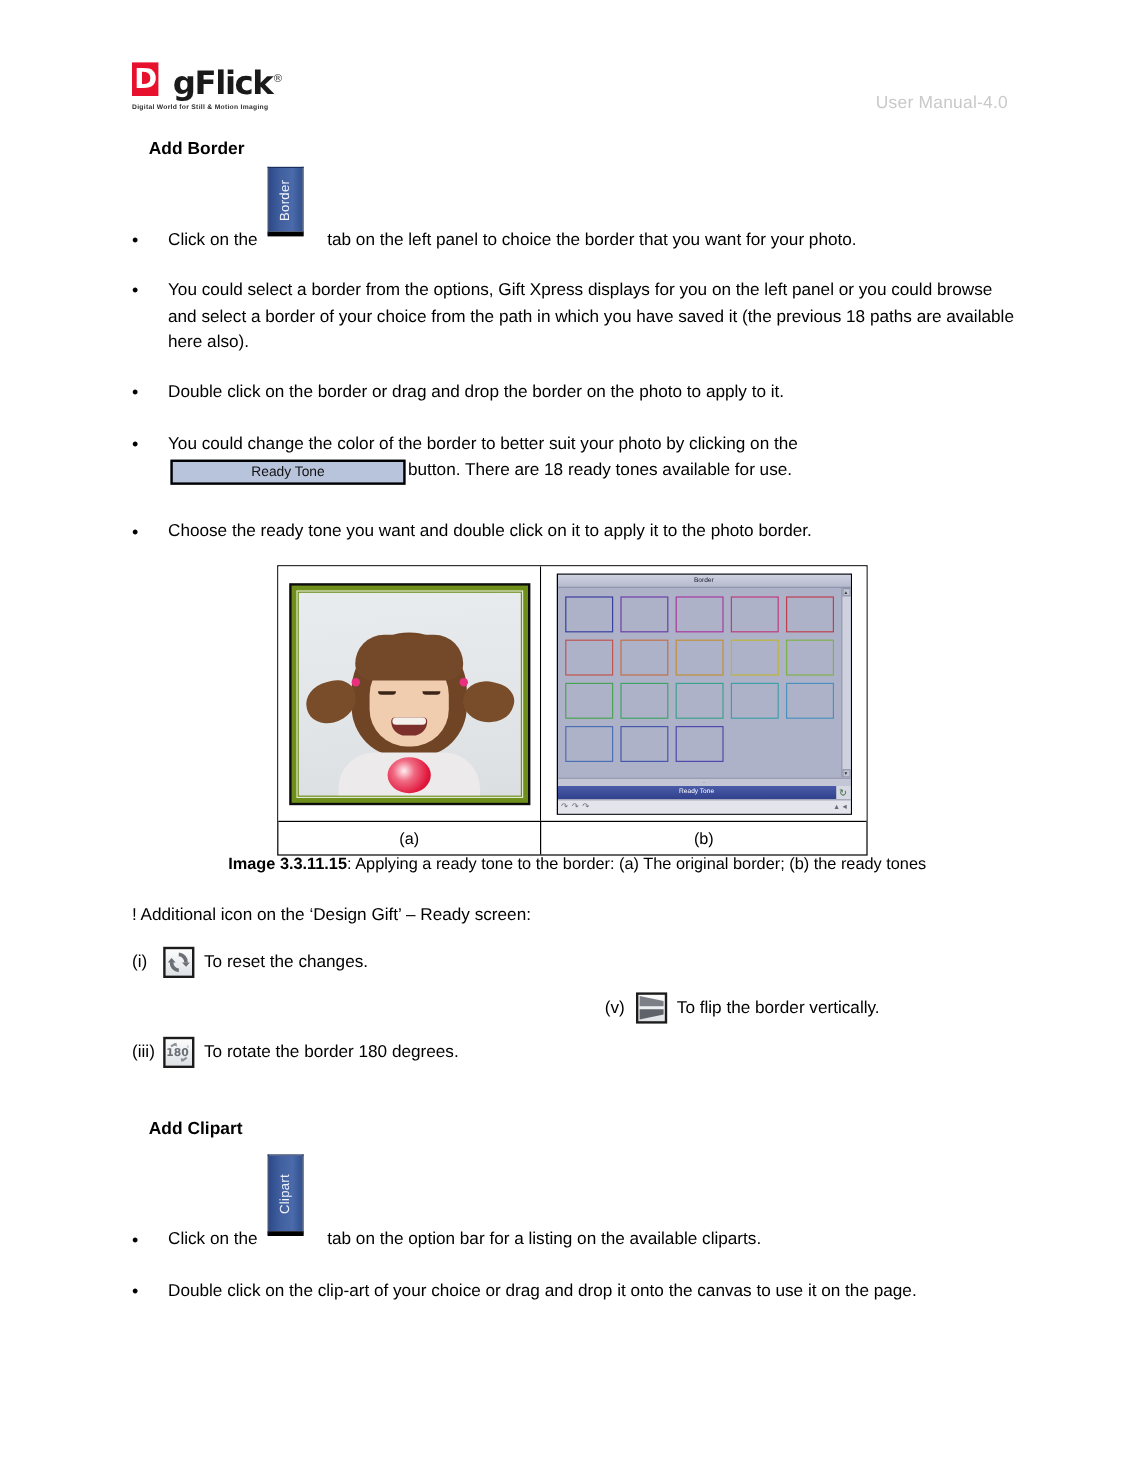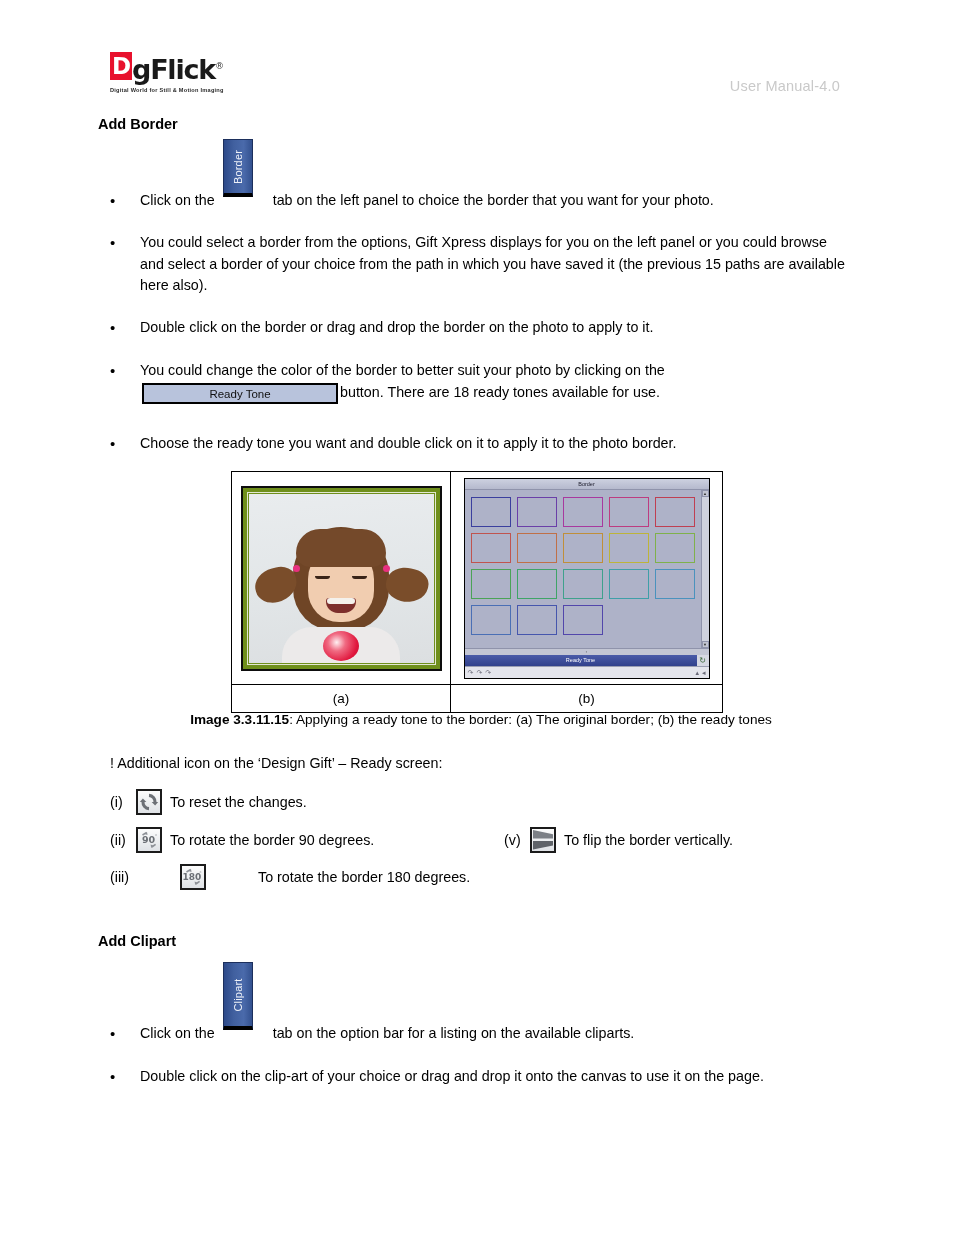--- a/index.html
+++ b/index.html
@@ -38,21 +38,21 @@
     text-align: center;
     letter-spacing: -1px;
   }
   .logo-rest {
     font-family: "DejaVu Sans", sans-serif;
     font-weight: bold;
     font-size: 27px;
     line-height: 28px;
     color: #1a1a1a;
     letter-spacing: -1.2px;
-    margin-left: 0px;
+    margin-left: 12px;
   }
   .logo-reg {
     font-size: 9px;
     vertical-align: super;
     font-weight: normal;
     color: #3a3a3a;
   }
   .logo-tag {
     font-family: "Liberation Sans", sans-serif;
     font-size: 5.6px;
@@ -67,21 +67,21 @@
     right: 114px; top: 78px;
     font-size: 14.5px;
     color: #c9c9c9;
     letter-spacing: 0.2px;
     white-space: nowrap;
   }
 
   
   .section-heading {
     position: absolute;
-    left: 98px;
+    left: 124px;
     font-size: 14.5px;
     font-weight: bold;
     color: #000;
   }
   .bullet-row {
     position: absolute;
     left: 110px;
     width: 742px;
     display: flex;
     font-size: 14.3px;
@@ -440,21 +440,21 @@
   <div class="bullet-row" style="top:190px;">
     <span class="bullet-dot">•</span>
     <span class="bullet-body">
       <span>Click on the</span>
       <span style="display:inline-block;width:54px;"></span><span>tab on the left panel to choice the border that you want for your photo.</span>
     </span>
   </div>
 
   <div class="bullet-row" style="top:232px;">
     <span class="bullet-dot">•</span>
-    <span class="bullet-body">You could select a border from the options, Gift Xpress displays for you on the left panel or you could browse and select a border of your choice from the path in which you have saved it (the previous 15 paths are available here also).</span>
+    <span class="bullet-body">You could select a border from the options, Gift Xpress displays for you on the left panel or you could browse and select a border of your choice from the path in which you have saved it (the previous 18 paths are available here also).</span>
   </div>
 
   <div class="bullet-row" style="top:317px;">
     <span class="bullet-dot">•</span>
     <span class="bullet-body">Double click on the border or drag and drop the border on the photo to apply to it.</span>
   </div>
 
   <div class="bullet-row" style="top:360px;">
     <span class="bullet-dot">•</span>
     <span class="bullet-body">
@@ -566,36 +566,22 @@
       <svg width="20" height="20" viewBox="0 0 20 20">
         <path d="M10 3.4 A6.4 6.4 0 0 1 16 10.2" stroke="#6c7076" stroke-width="3.1" fill="none" stroke-linecap="butt"></path>
         <path d="M10 16.6 A6.4 6.4 0 0 1 4 9.8" stroke="#6c7076" stroke-width="3.1" fill="none" stroke-linecap="butt"></path>
         <polygon points="16.1,13.6 12.6,10.0 19.2,10.0" fill="#6c7076"></polygon>
         <polygon points="3.9,6.4 7.4,10.0 0.8,10.0" fill="#6c7076"></polygon>
       </svg>
     </span>
     <span class="ico-text">To reset the changes.</span>
   </div>
 
-  <div class="icon-item" style="left:110px; top:827px;">
-    <span class="roman">(ii)</span>
-    <span class="btn-ico">
-      <svg width="22" height="22" viewBox="0 0 22 22">
-        <path d="M4.5 6.0 L8.4 3.6" stroke="#8d9197" stroke-width="1.7" fill="none"></path>
-        <polygon points="8.9,2.8 9.6,6.0 6.6,5.0" fill="#8d9197"></polygon>
-        <path d="M17.6 15.4 L13.8 18.0" stroke="#8d9197" stroke-width="1.7" fill="none"></path>
-        <polygon points="13.2,18.9 12.6,15.6 15.6,16.7" fill="#8d9197"></polygon>
-        <text x="10.5" y="14.0" font-family="DejaVu Sans, sans-serif" font-size="9.5" font-weight="bold" fill="#6b6f75" text-anchor="middle">90</text>
-        <text x="18.0" y="8.6" font-family="DejaVu Sans, sans-serif" font-size="5" fill="#8d9197" text-anchor="middle">°</text>
-      </svg>
-    </span>
-    <span class="ico-text">To rotate the border 90 degrees.</span>
-  </div>
-
-  <div class="icon-item" style="left:110px; top:864px;gap:44px;">
+
+  <div class="icon-item" style="left:110px; top:864px;">
     <span class="roman">(iii)</span>
     <span class="btn-ico">
       <svg width="22" height="22" viewBox="0 0 22 22">
         <path d="M4.5 6.0 L8.4 3.6" stroke="#8d9197" stroke-width="1.7" fill="none"></path>
         <polygon points="8.9,2.8 9.6,6.0 6.6,5.0" fill="#8d9197"></polygon>
         <path d="M17.6 15.4 L13.8 18.0" stroke="#8d9197" stroke-width="1.7" fill="none"></path>
         <polygon points="13.2,18.9 12.6,15.6 15.6,16.7" fill="#8d9197"></polygon>
         <text x="10.0" y="14.0" font-family="DejaVu Sans, sans-serif" font-size="9" font-weight="bold" fill="#6b6f75" text-anchor="middle">180</text>
         <text x="18.5" y="8.6" font-family="DejaVu Sans, sans-serif" font-size="5" fill="#8d9197" text-anchor="middle">°</text>
       </svg>

